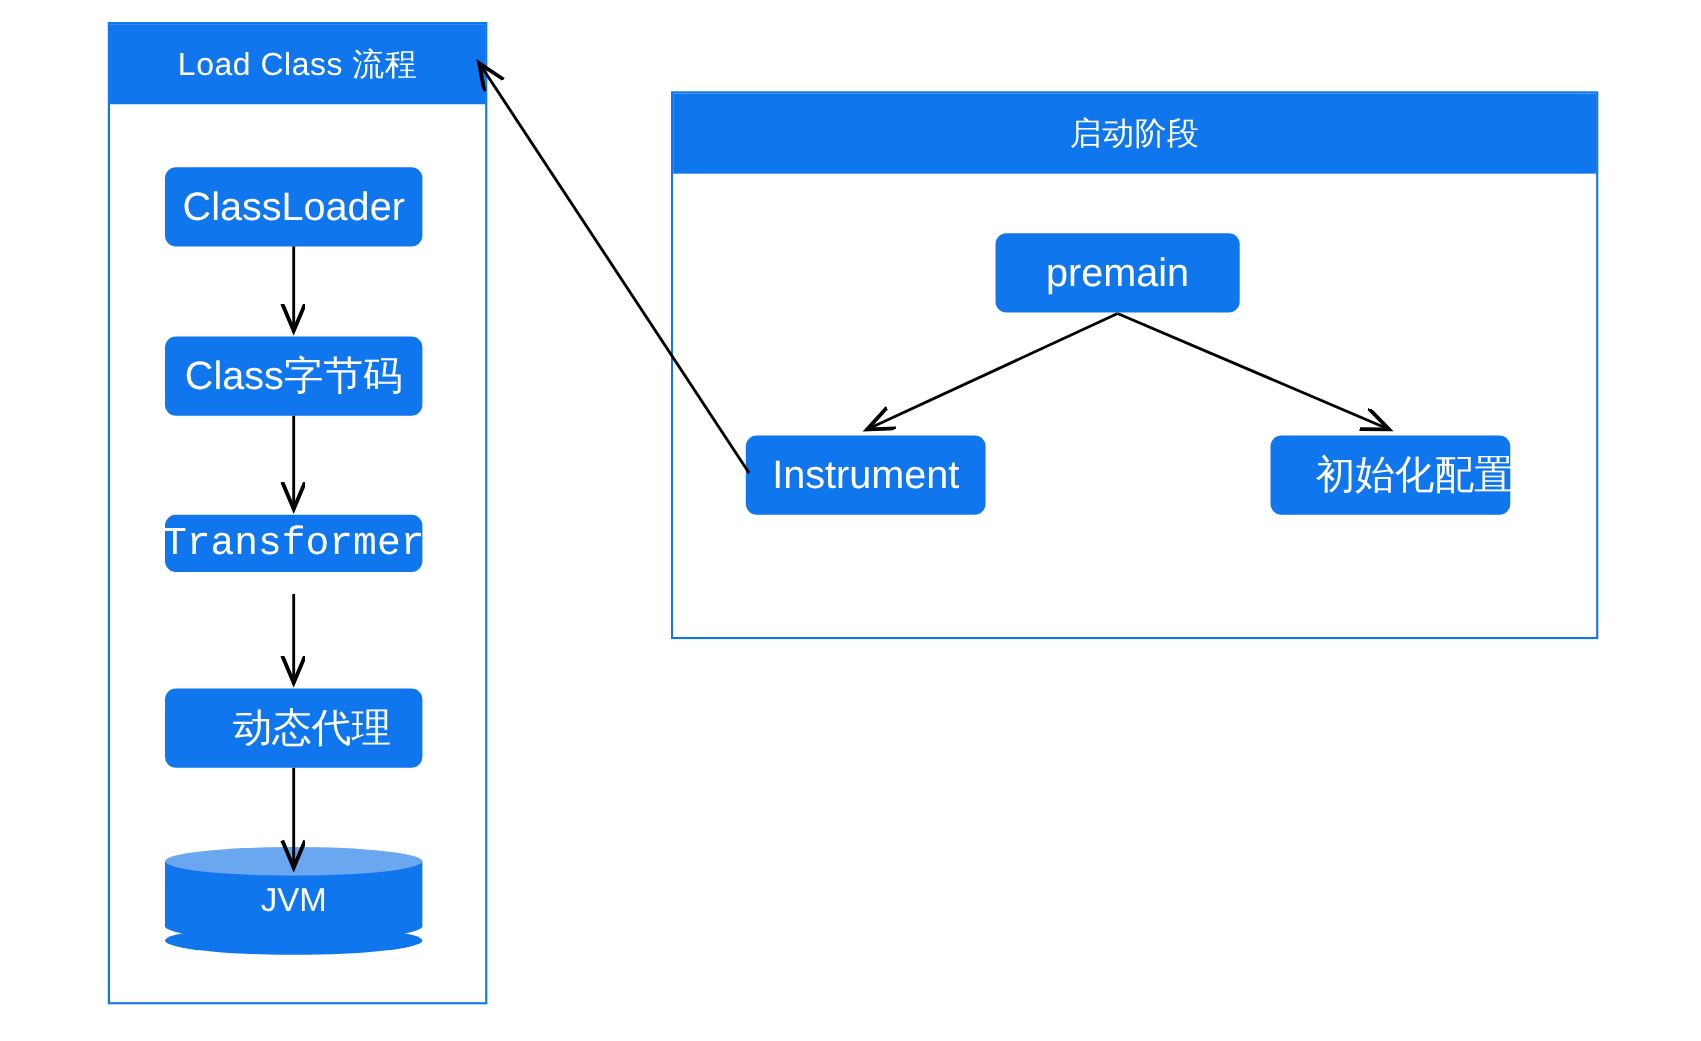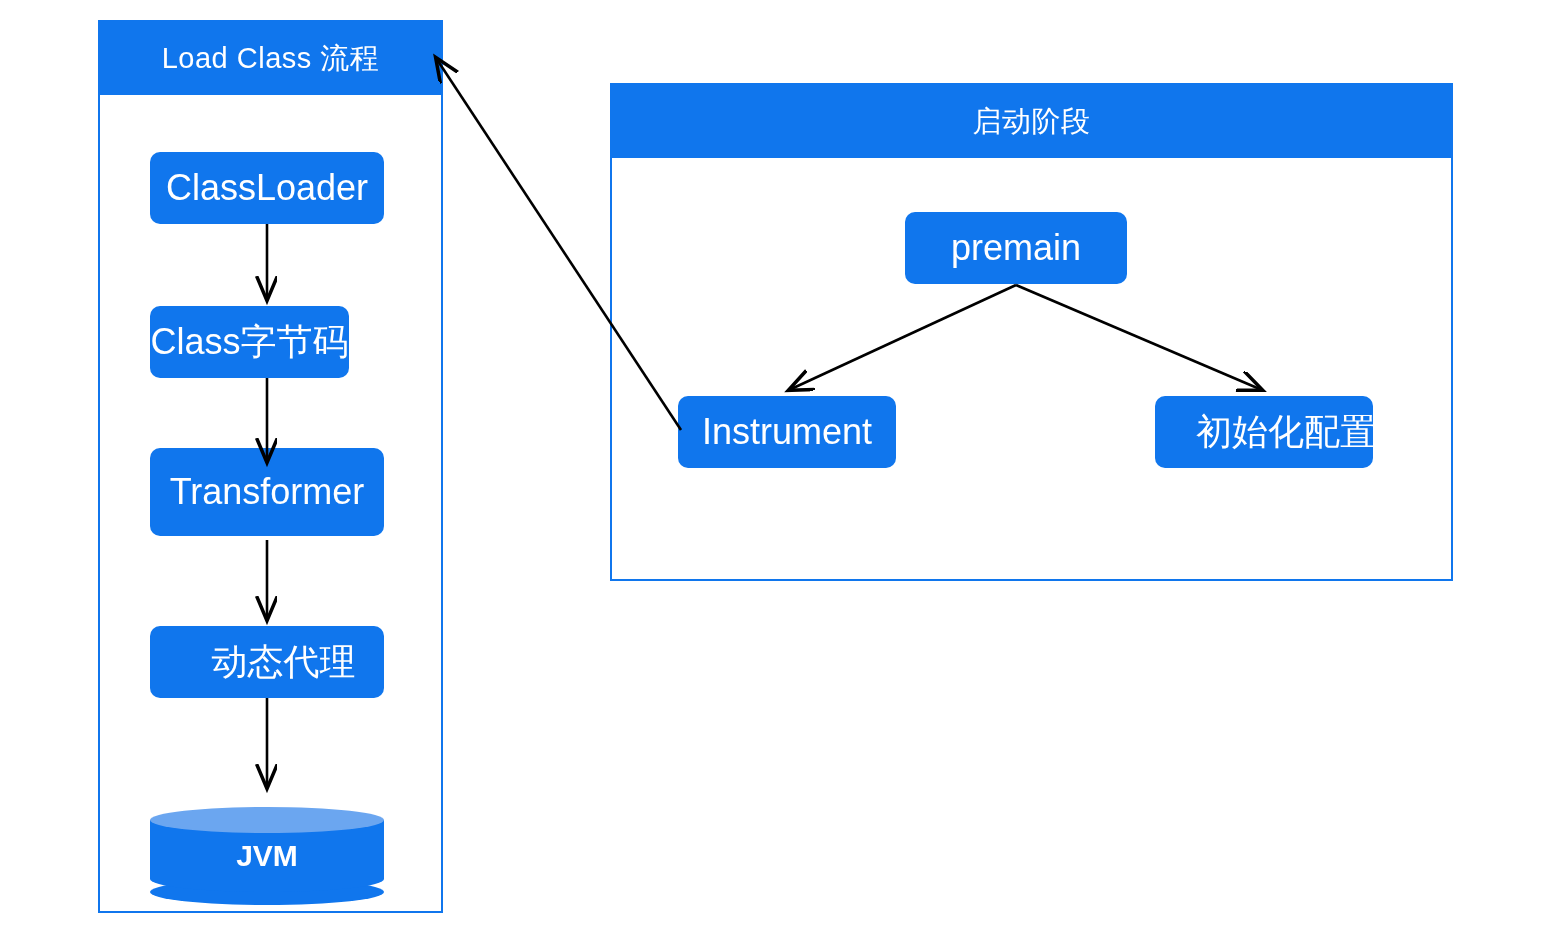--- a/index.html
+++ b/index.html
@@ -86,38 +86,37 @@
     display: flex;
     align-items: center;
     justify-content: center;
     font-size: 36px;
     white-space: nowrap;
     z-index: 4;
   }
 
   
   #node-classloader { left: 150px; top: 152px;  width: 234px; height: 72px; }
-  #node-bytecode    { left: 150px; top: 306px;  width: 199px; height: 72px; }
-  #node-transformer { left: 150px; top: 448px;  width: 234px; height: 88px; }
+  #node-bytecode    { left: 150px; top: 306px;  width: 234px; height: 72px; }
+  #node-transformer { left: 150px; top: 468px;  width: 234px; height: 52px; font-family: Liberation Mono, monospace; }
   #node-proxy       { left: 150px; top: 626px;  width: 234px; height: 72px; padding-left: 33px; }
 
   
   #node-premain     { left: 905px;  top: 212px; width: 222px; height: 72px; }
   #node-instrument  { left: 678px;  top: 396px; width: 218px; height: 72px; }
   #node-initconfig  { left: 1155px; top: 396px; width: 218px; height: 72px; padding-left: 44px; }
 
   
   .cylinder {
     position: absolute;
     left: 150px;
-    top: 807px;
+    top: 770px;
     width: 266px;
     height: 98px;
     z-index: 4;
-    font-weight: bold;
   }
   .cyl-body {
     position: absolute;
     left: 0;
     top: 13px;
     width: 234px;
     height: 72px;
     background: #1076ed;
     border-radius: 0 0 117px 117px / 0 0 13px 13px;
   }

